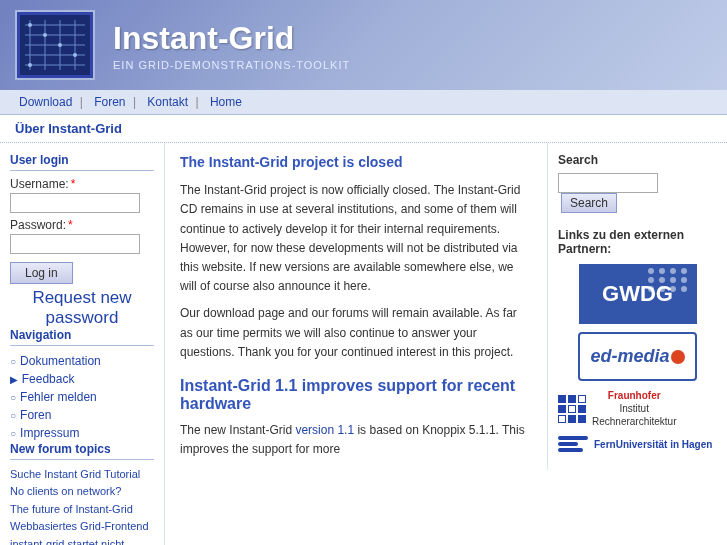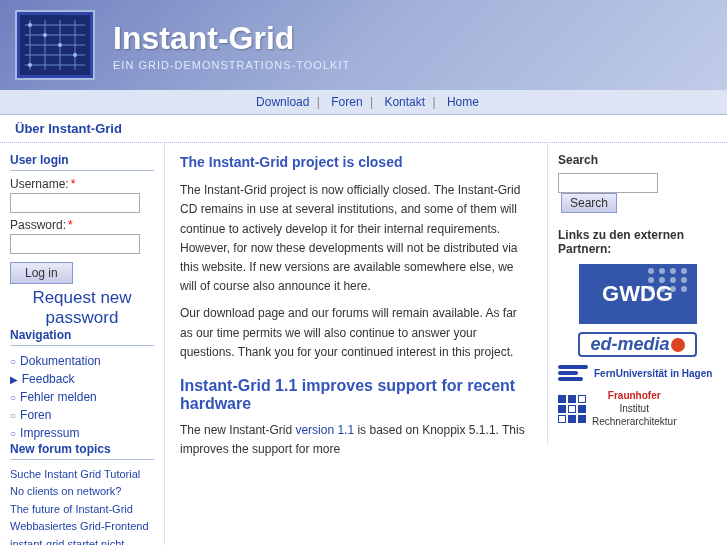--- a/index.html
+++ b/index.html
@@ -26,21 +26,21 @@
     }
     #header-logo svg { width: 70px; height: 60px; }
     #header-text { color: #fff; }
     #site-title { font-size: 32px; font-weight: bold; color: #fff; text-shadow: 1px 1px 2px rgba(0,0,0,0.3); }
     #site-subtitle { font-size: 11px; color: #e0e8ff; letter-spacing: 1px; text-transform: uppercase; margin-top: 2px; }
 
     
     #topnav {
       background: #dde4f4;
       border-bottom: 1px solid #aabbdd;
-      text-align: center;
+      text-align: left;
       padding: 5px 11px;
       font-size: 12px;
     }
     #topnav a {
       color: #2244aa;
       text-decoration: none;
       margin-left: 8px;
     }
     .topnav-sep { color: #888; margin-left: 4px; }
 
@@ -234,21 +234,21 @@
     }
 
     
     .edmedia-box {
       color: #3355aa;
       font-size: 18px;
       font-weight: bold;
       font-style: italic;
       display: inline-block;
       border: 2px solid #3355aa;
-      padding: 0 10px;
+      padding: 12px 10px;
       border-radius: 4px;
     }
     .edmedia-circle {
       display: inline-block;
       width: 14px; height: 14px;
       background: #dd4422;
       border-radius: 50%;
       vertical-align: middle;
       margin-left: 1px;
     }
@@ -437,45 +437,45 @@
         </div>
       </div>
 
       <div class="partner-logo">
         <div class="edmedia-box">
           <span>ed-media</span><div class="edmedia-circle"></div>
         </div>
       </div>
 
       <div class="partner-logo">
-        <div class="fernuni-box">
-          <div class="fernuni-icon">
-            <div class="fernuni-wave"></div>
-            <div class="fernuni-wave" style="width:20px;"></div>
-            <div class="fernuni-wave" style="width:25px;"></div>
-          </div>
-          <span style="font-size:10px;color:#2244aa;font-weight:bold;">FernUniversität in Hagen</span>
-        </div>
-      </div>
-
-      <div class="partner-logo">
         <div class="fraunhofer-box">
           <div class="fraunhofer-grid">
             <div class="fg-cell"></div>
               <div class="fg-cell"></div>
               <div class="fg-cell empty"></div>
             <div class="fg-cell"></div>
               <div class="fg-cell empty"></div>
               <div class="fg-cell"></div>
             <div class="fg-cell empty"></div>
               <div class="fg-cell"></div>
               <div class="fg-cell"></div>
           </div>
           <div class="fraunhofer-text">
             <strong>Fraunhofer</strong><br>Institut<br>Rechnerarchitektur
           </div>
         </div>
       </div>
 
+      <div class="partner-logo">
+        <div class="fernuni-box">
+          <div class="fernuni-icon">
+            <div class="fernuni-wave"></div>
+            <div class="fernuni-wave" style="width:20px;"></div>
+            <div class="fernuni-wave" style="width:25px;"></div>
+          </div>
+          <span style="font-size:10px;color:#2244aa;font-weight:bold;">FernUniversität in Hagen</span>
+        </div>
+      </div>
+
     </div>
   </div>
 
 </div>
 
 </body></html>

